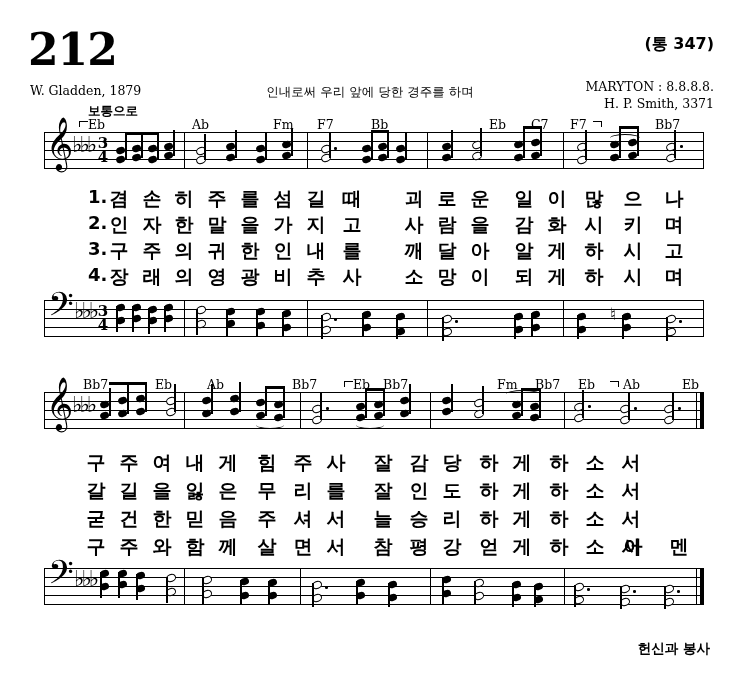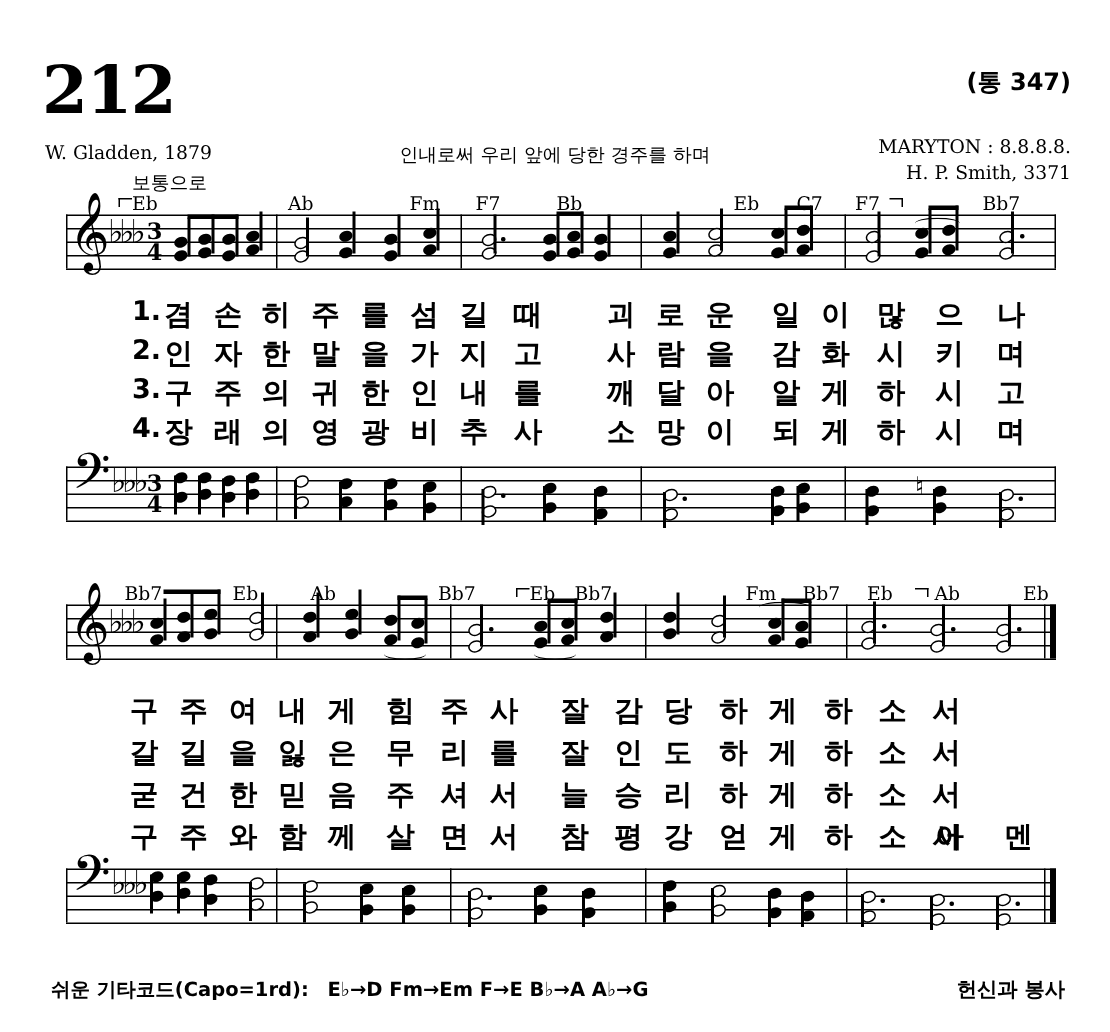--- a/index.html
+++ b/index.html
@@ -13,21 +13,20 @@
     position: relative;
     font-family: "Liberation Sans", sans-serif;
     color: #000;
     overflow: hidden;
   }
   .page {
     position: absolute;
     left: 0; top: 0;
     width: 740px;
     height: 504px;
-    margin-top: 11px;
   }
 
   
   .hymn-number {
     position: absolute;
     left: 28px;
     top: 24px;
     font-family: "DejaVu Serif", serif;
     font-weight: bold;
     font-size: 44px;
@@ -58,21 +57,21 @@
     top: 83px;
     font-family: "DejaVu Serif", serif;
     font-size: 12.5px;
   }
   .tempo {
     position: absolute;
     left: 88px;
     top: 103px;
     font-family: "DejaVu Sans", sans-serif;
     font-size: 12.5px;
-    font-weight: normal;
+    font-weight: bold;
   }
   .subtitle {
     position: absolute;
     left: 0;
     top: 84px;
     width: 740px;
     text-align: center;
     font-family: "DejaVu Sans", sans-serif;
     font-size: 12.5px;
   }
@@ -786,19 +785,15 @@
       <div class="notehead open" style="left:576px; top:30px;"></div>
       <div class="stem" style="left:576px; top:19px; height:22px;"></div>
       <div class="dot" style="left:589px; top:22px;"></div>
       <div class="notehead open" style="left:620px; top:17px;"></div>
       <div class="notehead open" style="left:620px; top:30px;"></div>
       <div class="stem" style="left:620px; top:19px; height:22px;"></div>
       <div class="dot" style="left:633px; top:22px;"></div>
     </div>
   </div>
 
-  <div class="footer-left">
-    <span>쉬운 기타코드(Capo=1rd):</span>
-    <span style="margin-left:8px;">E♭→D   Fm→Em   F→E   B♭→A   A♭→G</span>
-  </div>
   <div class="footer-right">헌신과 봉사</div>
 
 </div>
 
 </body></html>

